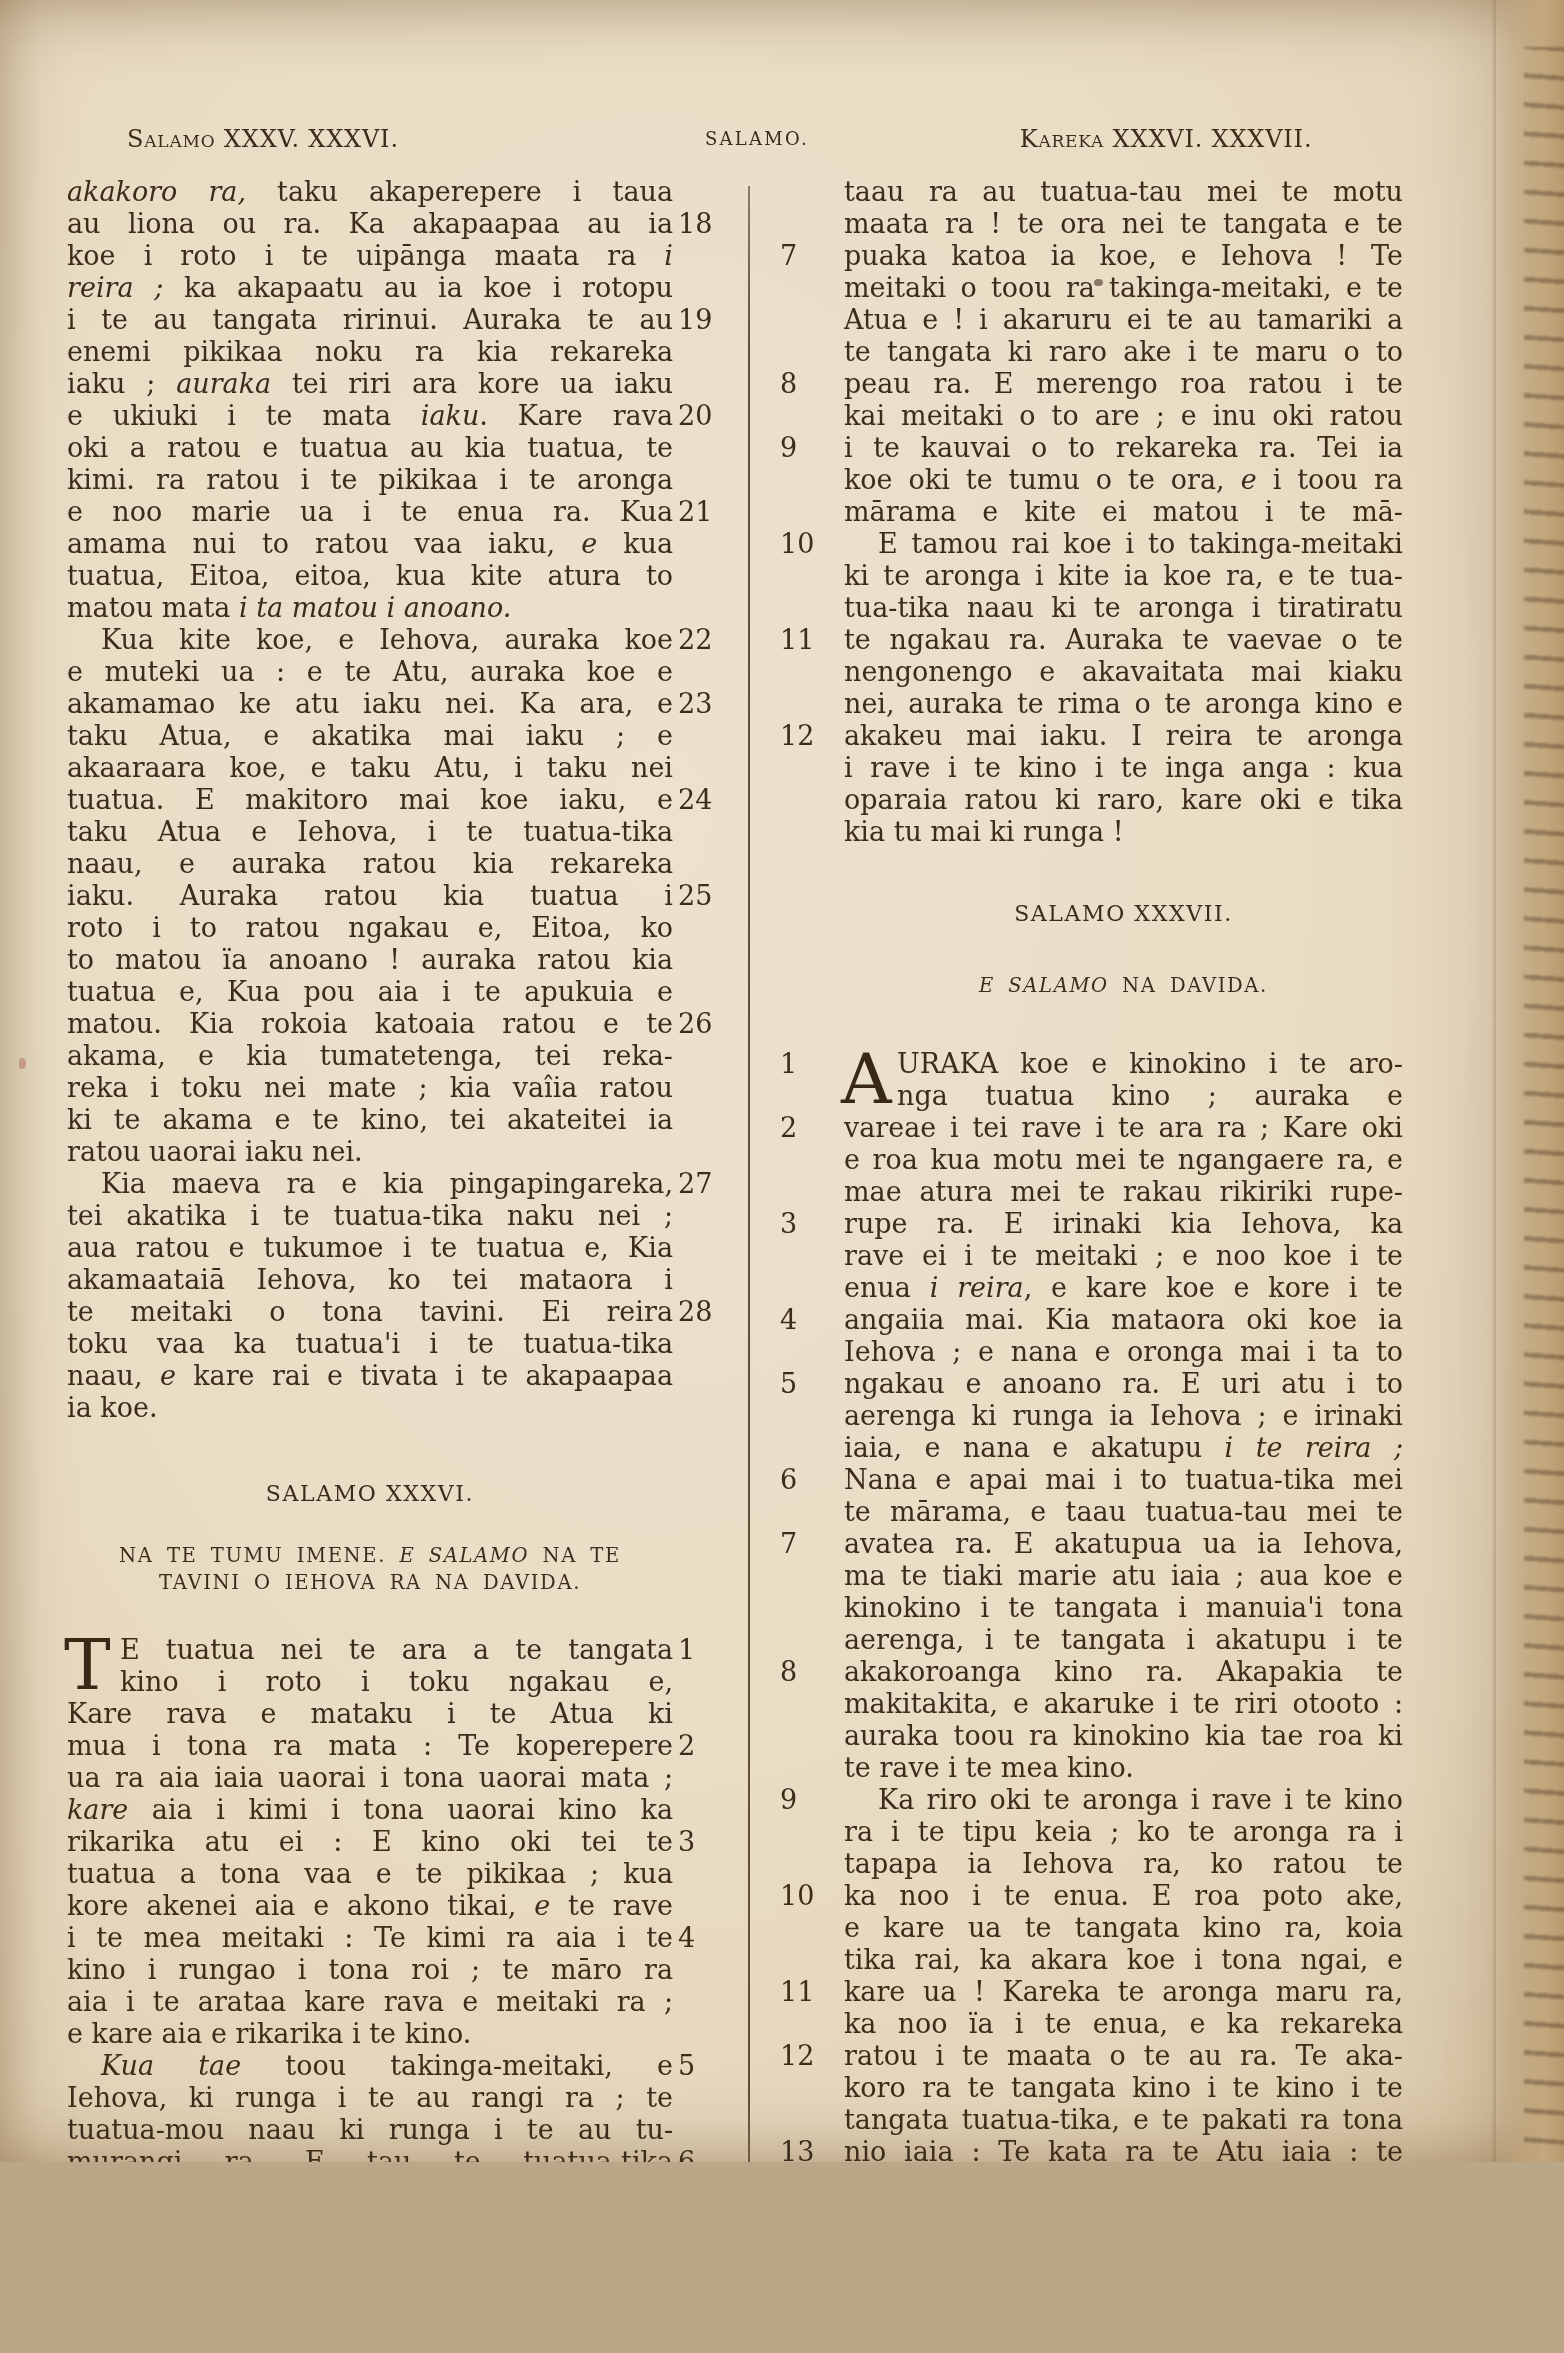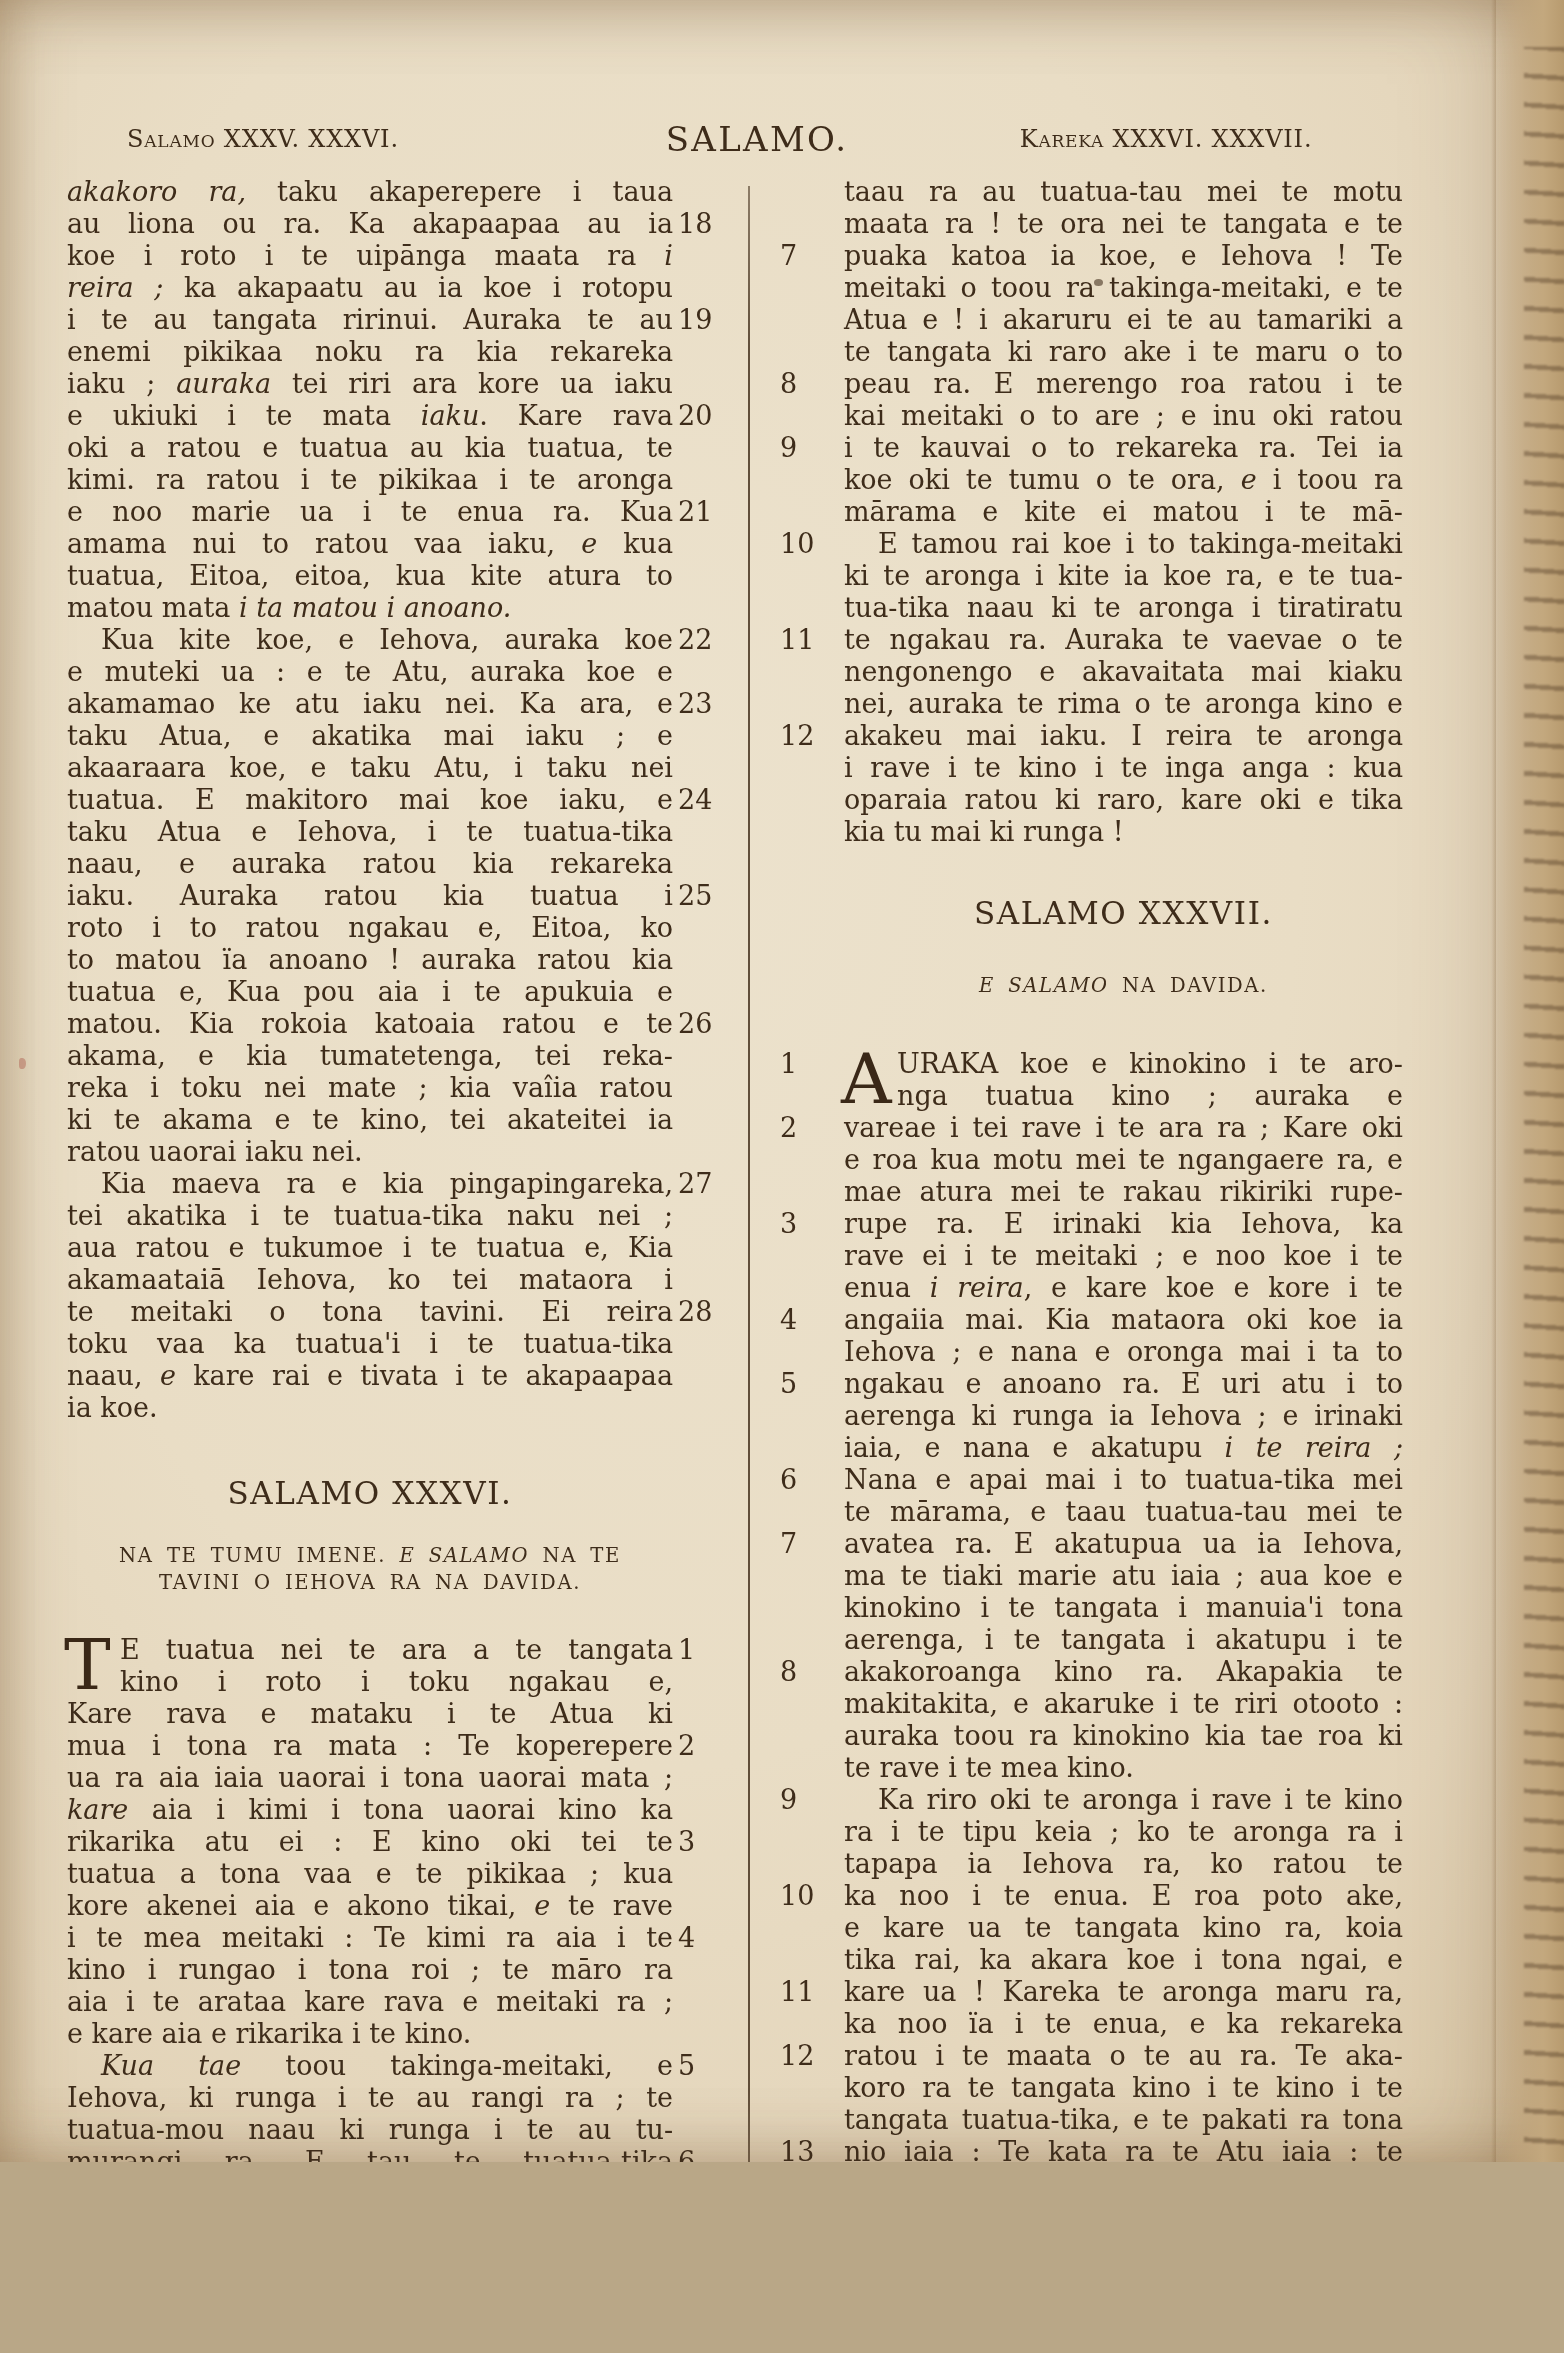--- a/index.html
+++ b/index.html
@@ -17,38 +17,38 @@
       inset 39px 0 63px -31px rgba(120,85,45,.35),
       inset 0 39px 63px -31px rgba(120,85,45,.30),
       inset 0 -39px 63px -31px rgba(120,85,45,.25),
       inset -94px 0 110px -47px rgba(110,75,40,.40);
   }
   
   .runhead{position:absolute;top:122px;left:0;width:1565px;height:36px;}
   .rh{position:absolute;font-size:24px;line-height:34px;letter-spacing:0.8px;
       font-variant:small-caps;white-space:nowrap;}
   .rh-left{left:127px;}
-  .rh-center{left:757px;transform:translateX(-50%);font-variant:normal;font-size:34px;letter-spacing:2.3px;text-align:right;}
+  .rh-center{left:757px;transform:translateX(-50%);font-variant:normal;font-size:18px;letter-spacing:2.3px;text-align:right;}
   .rh-right{left:1166px;transform:translateX(-50%);}
   
   .col{position:absolute;top:176px;}
   .col-left{left:67px;width:606px;}
   .col-right{left:844px;width:559px;}
   .line{position:relative;height:32px;line-height:32px;font-size:27px;
         text-align:justify;text-align-last:justify;white-space:normal;}
   .line.no-just{text-align-last:left;}
   .line.ind-para{padding-left:34px;}
   .line.ind-cap{padding-left:53px;}
   .line i{font-style:italic;}
   .v{position:absolute;top:0;font-size:27px;line-height:32px;font-style:normal;}
   .col-left .v{right:-63px;width:58px;text-align:left;}
   .col-right .v{left:-64px;width:58px;text-align:left;}
   .cap{position:absolute;left:-3.1px;top:2.3px;font-size:70px;line-height:59px;color:#3a2817;}
   .spacer{width:100%;}
-  .heading{height:41px;line-height:41px;font-size:31px;text-align:center;
+  .heading{height:41px;line-height:41px;font-size:22px;text-align:center;
            letter-spacing:1.6px;white-space:nowrap;}
   .subheading{height:27px;line-height:27px;font-size:19.6px;text-align:center;
               letter-spacing:1.6px;word-spacing:5.5px;white-space:nowrap;}
   
   .pagenum{position:absolute;top:2235px;left:67px;width:606px;text-align:left;
            font-size:27px;transform:translateX(47px);}
   
   .divider{position:absolute;left:748px;top:186px;width:2.3px;height:2070px;
            background:linear-gradient(180deg,rgba(62,42,22,.55),rgba(62,42,22,.8) 8%,rgba(62,42,22,.8) 92%,rgba(62,42,22,.45));}
   

